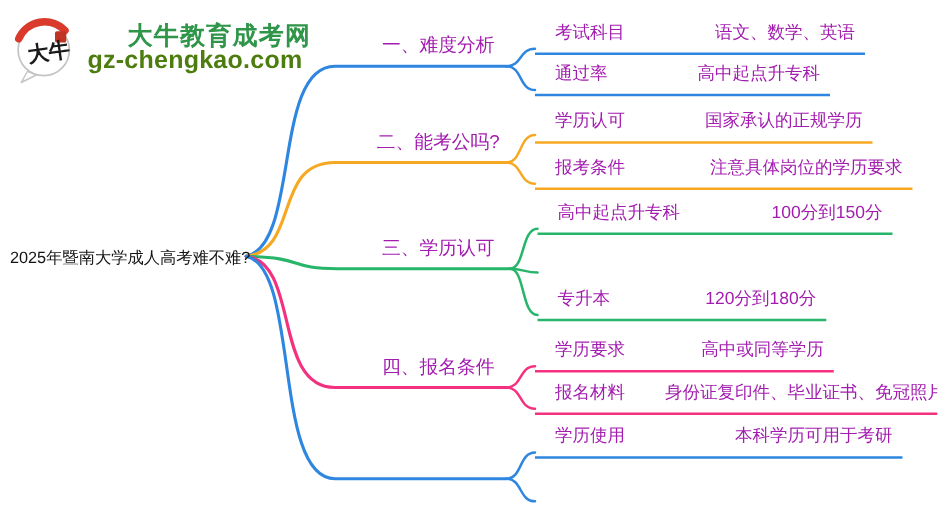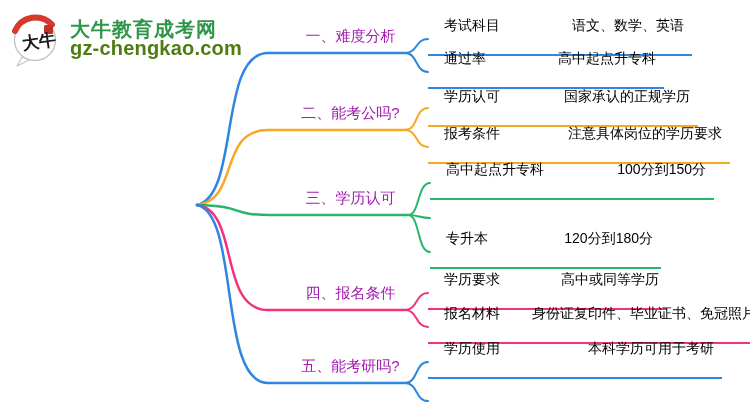--- a/index.html
+++ b/index.html
@@ -3,34 +3,34 @@
 <meta charset="utf-8">
 <style>
   html,body{margin:0;padding:0;background:#fff;}
   .canvas{
     position:relative;width:750px;height:410px;background:#fff;overflow:hidden;
     font-family:"Liberation Sans","DejaVu Sans",sans-serif;
   }
   svg.lines{position:absolute;left:0;top:0;width:750px;height:410px;}
   .logo{position:absolute;left:8px;top:12px;display:flex;align-items:flex-start;}
   .logo-text{margin-left:8px;padding-top:6px;}
-  .logo-title{font-size:20px;font-weight:bold;color:#2e9549;letter-spacing:1px;line-height:22px;}
+  .logo-title{font-size:20px;font-weight:bold;color:#2e9549;letter-spacing:1px;line-height:22px;margin-left:32px;}
   .logo-sub{font-size:20px;font-weight:bold;color:#4d7c0f;line-height:16px;letter-spacing:0.2px;}
   .central{
     position:absolute;left:8px;top:197px;width:186px;
     font-size:13px;font-weight:500;color:#141414;white-space:nowrap;
   }
   .branch-label{
     position:absolute;left:283px;width:135px;height:22px;text-align:center;
     font-size:15px;color:#a21caf;font-weight:500;white-space:nowrap;
   }
   .row{
     position:absolute;display:flex;justify-content:space-between;align-items:flex-end;
     height:26px;border-bottom:2px solid #000;box-sizing:content-box;
-    padding:0 8px 16px 16px;font-size:14px;color:#000000;white-space:nowrap;
+    padding:0 8px 4px 16px;font-size:14px;color:#a21caf;white-space:nowrap;
   }
   .row .lbl,.row .val{padding-bottom:3px;}
 </style>
 </head>
 <body>
 
 <div class="canvas">
 
   <svg class="lines" viewBox="0 0 750 410" fill="none" stroke-linecap="round">
     <g stroke="#2e86e0">
@@ -68,26 +68,26 @@
       <path d="M7,19 A22.5,22.5 0 0 1 44,12.5" stroke="#d93a2b" stroke-width="6" fill="none" stroke-linecap="round"></path>
       <rect x="36" y="13" width="9" height="9" rx="1.5" fill="#c03325"></rect>
       <text x="14" y="36" font-size="17" font-weight="bold" fill="#1a1a1a" font-family="'DejaVu Sans',sans-serif" transform="rotate(-8 26 30)">大牛</text>
     </svg>
     <div class="logo-text">
       <div class="logo-title">大牛教育成考网</div>
       <div class="logo-sub">gz-chengkao.com</div>
     </div>
   </div>
 
+  <div class="central">2025年暨南大学成人高考难不难?</div>
 
   <div class="branch-label" style="top:27px">一、难度分析</div>
   <div class="branch-label" style="top:104px">二、能考公吗?</div>
   <div class="branch-label" style="top:189px">三、学历认可</div>
   <div class="branch-label" style="top:284px">四、报名条件</div>
-  <div class="branch-label" style="top:357px">五、能考研吗?</div>
 
   <div class="row" style="left:428px;top:12px;width:240px;border-color:#2e86e0">
     <span class="lbl">考试科目</span>
     <span class="val">语文、数学、英语</span>
   </div>
   <div class="row" style="left:428px;top:45px;width:212px;border-color:#2e86e0">
     <span class="lbl">通过率</span>
     <span class="val">高中起点升专科</span>
   </div>
 

